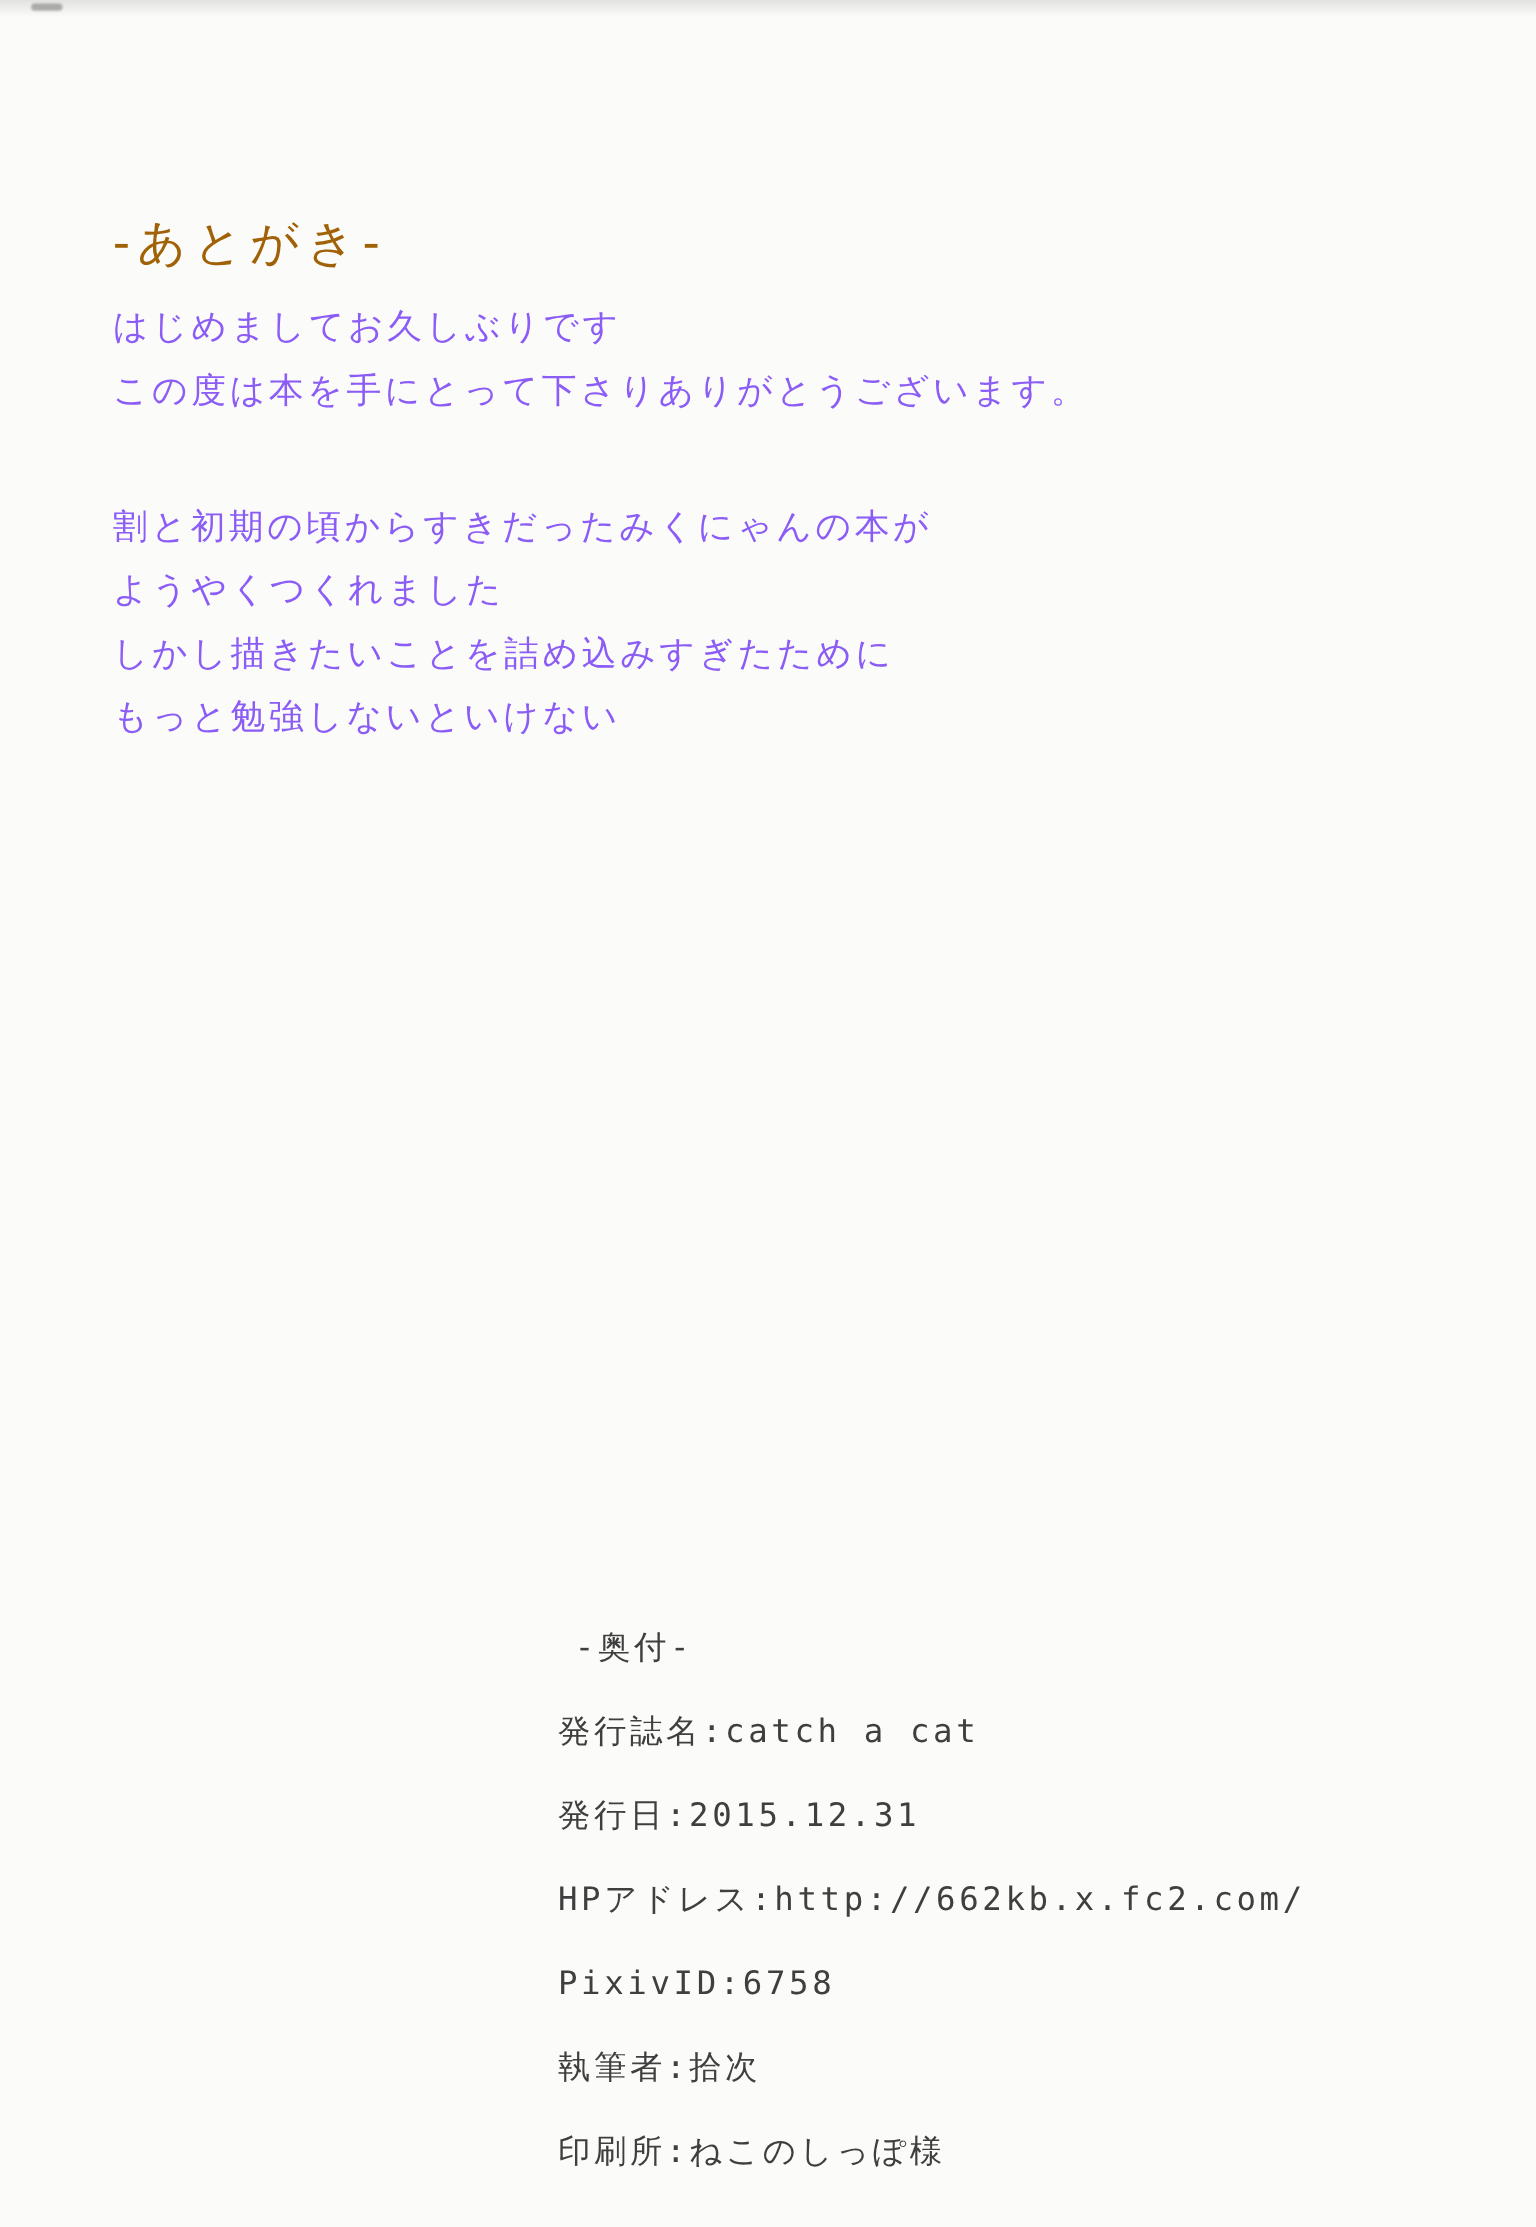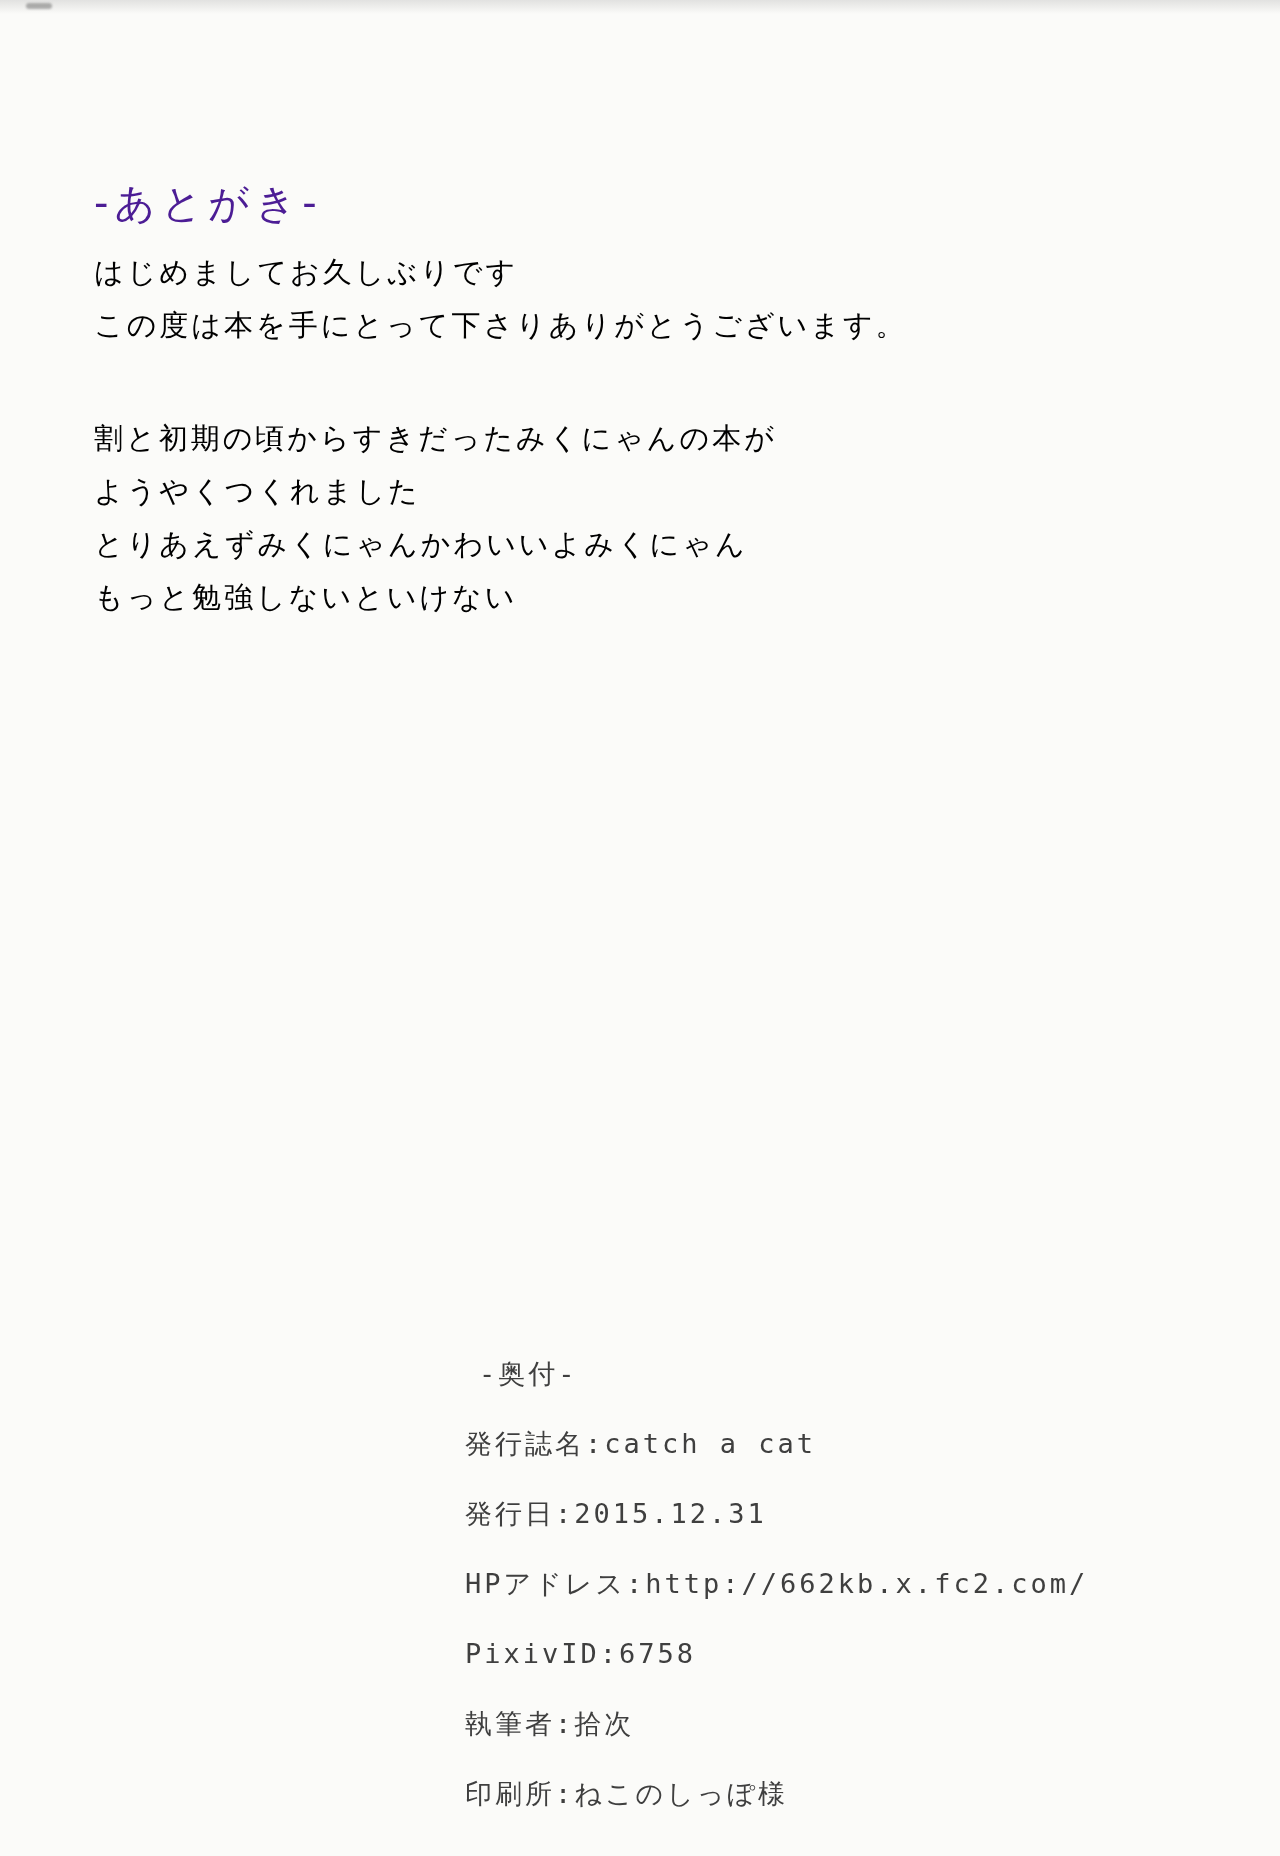--- a/index.html
+++ b/index.html
@@ -32,30 +32,30 @@
   }
 
   .afterword-title {
     position: absolute;
     left: 94px;
     top: 148px;
     font-size: 40px;
     line-height: 56px;
     letter-spacing: 6px;
     font-weight: 500;
-    color: #4c1d95;
+    color: #a16207;
     white-space: pre;
   }
   .para {
     position: absolute;
     left: 94px;
     font-size: 29px;
     line-height: 53px;
     letter-spacing: 3px;
-    color: #000000;
+    color: #8b5cf6;
   }
   .para-1 { top: 246px; }
   .para-2 { top: 412px; }
   .para p {
     margin: 0;
     white-space: pre;
   }
 
   .colophon {
     position: absolute;
@@ -86,21 +86,21 @@
   <h1 class="afterword-title">-あとがき-</h1>
 
   <div class="para para-1">
     <p>はじめましてお久しぶりです</p>
     <p>この度は本を手にとって下さりありがとうございます。</p>
   </div>
 
   <div class="para para-2">
     <p>割と初期の頃からすきだったみくにゃんの本が</p>
     <p>ようやくつくれました</p>
-    <p>とりあえずみくにゃんかわいいよみくにゃん</p>
+    <p>しかし描きたいことを詰め込みすぎたために</p>
     <p>もっと勉強しないといけない</p>
   </div>
 
   <div class="colophon">
     <p class="colophon-title">-奥付-</p>
     <p>発行誌名:catch a cat</p>
     <p>発行日:2015.12.31</p>
     <p>HPアドレス:http://662kb.x.fc2.com/</p>
     <p>PixivID:6758</p>
     <p>執筆者:拾次</p>

